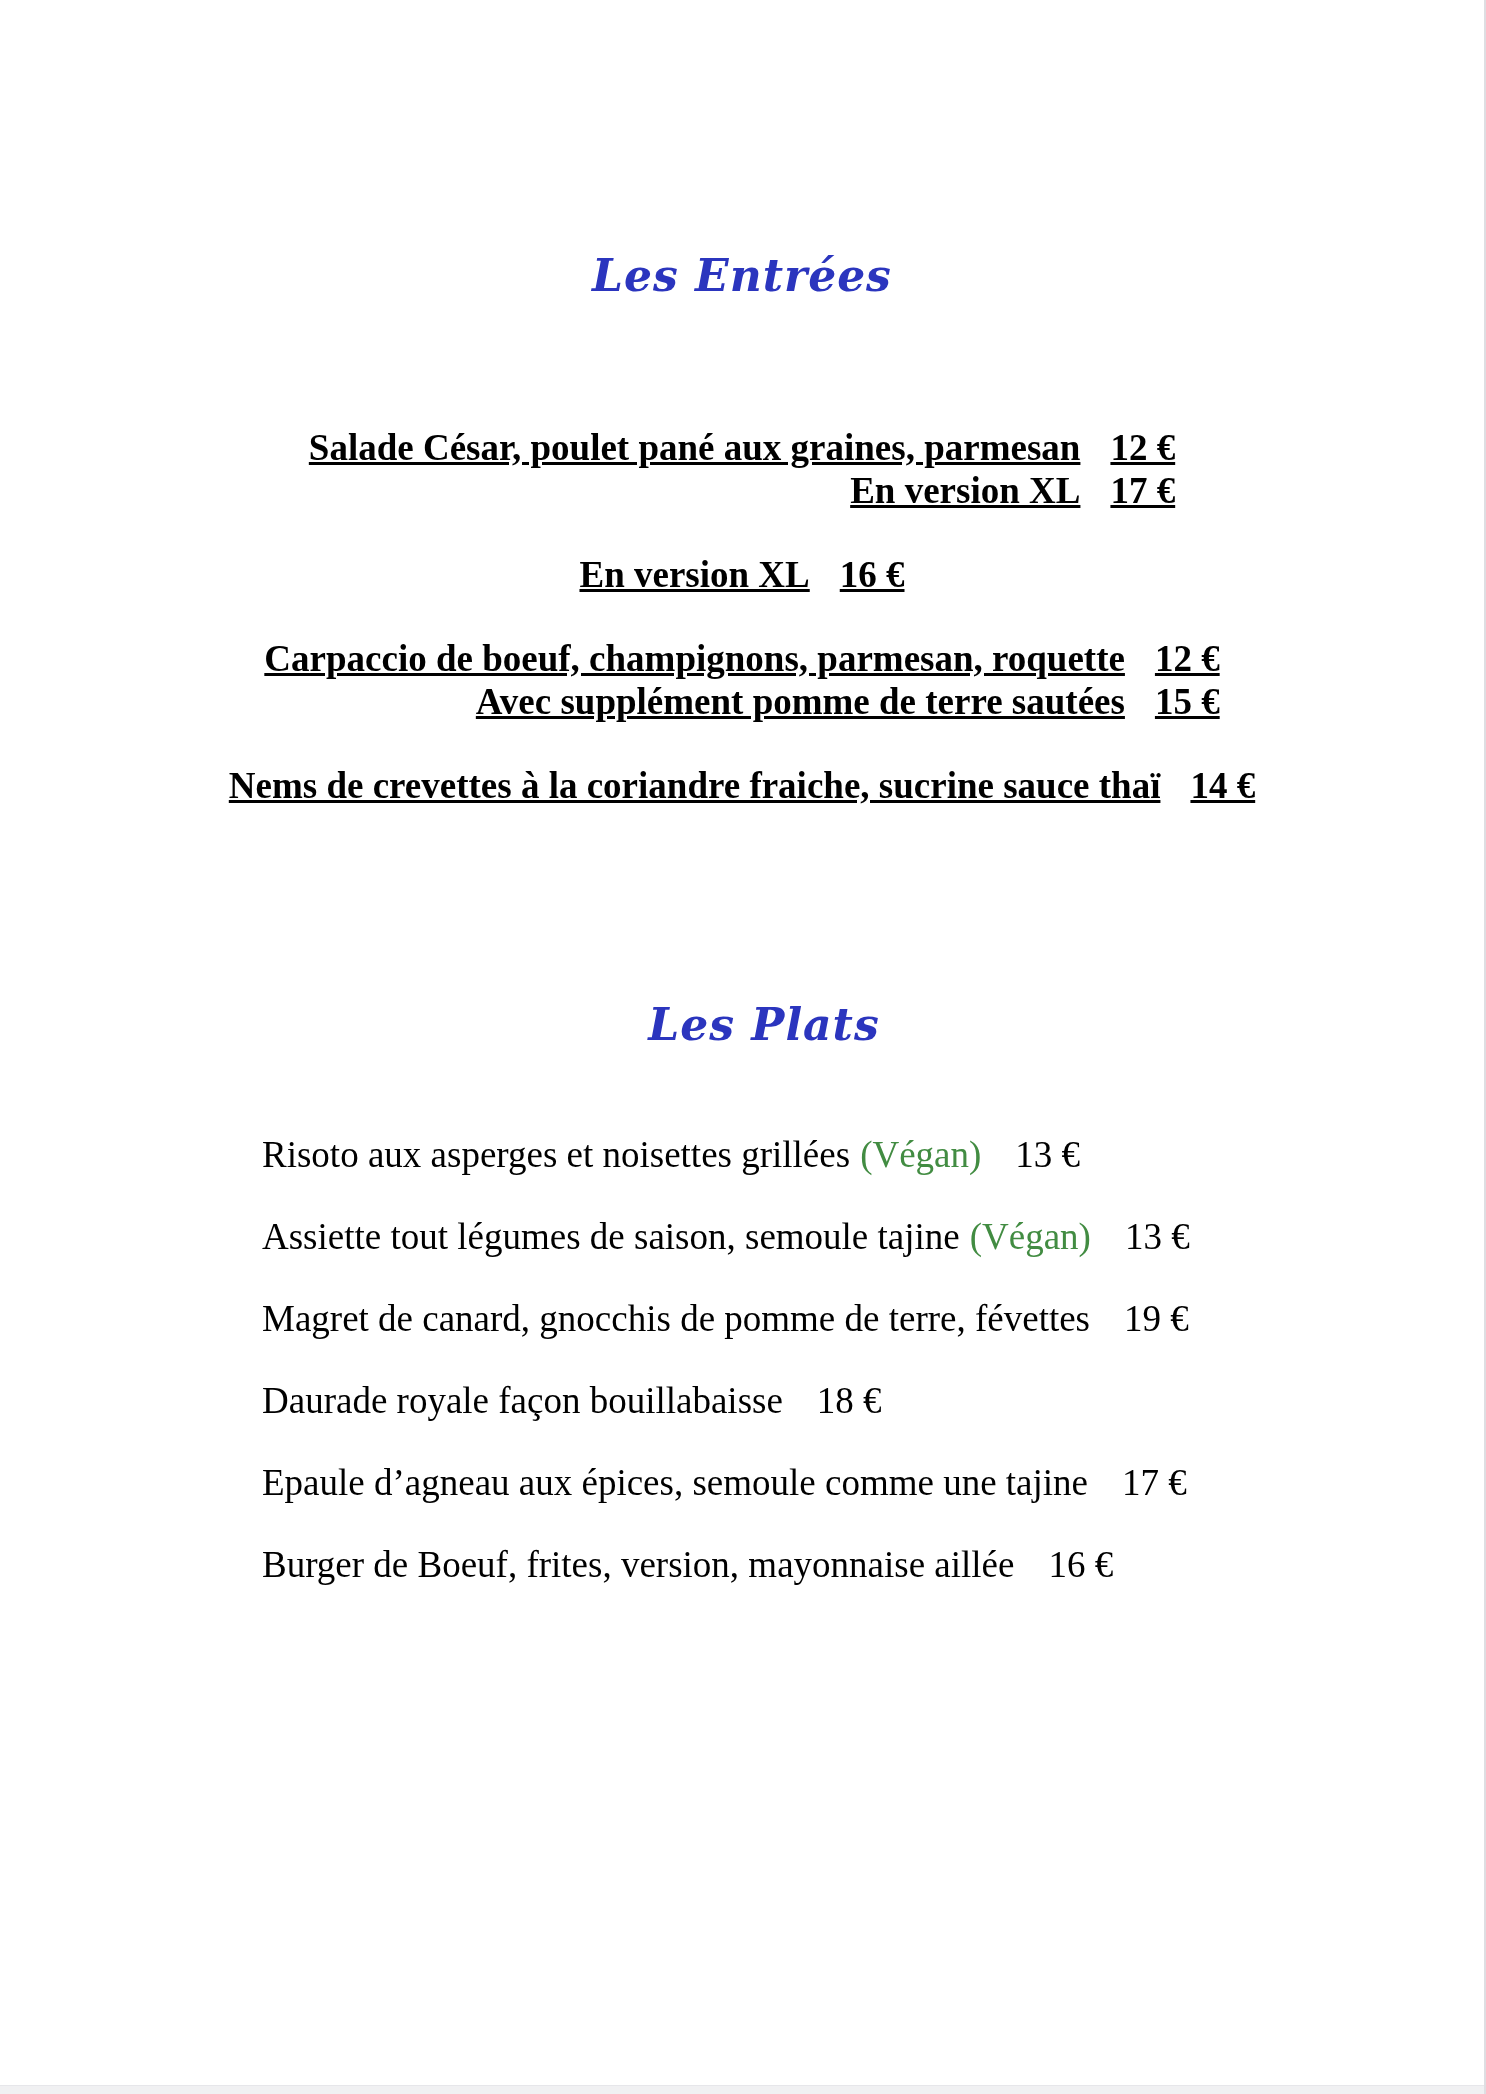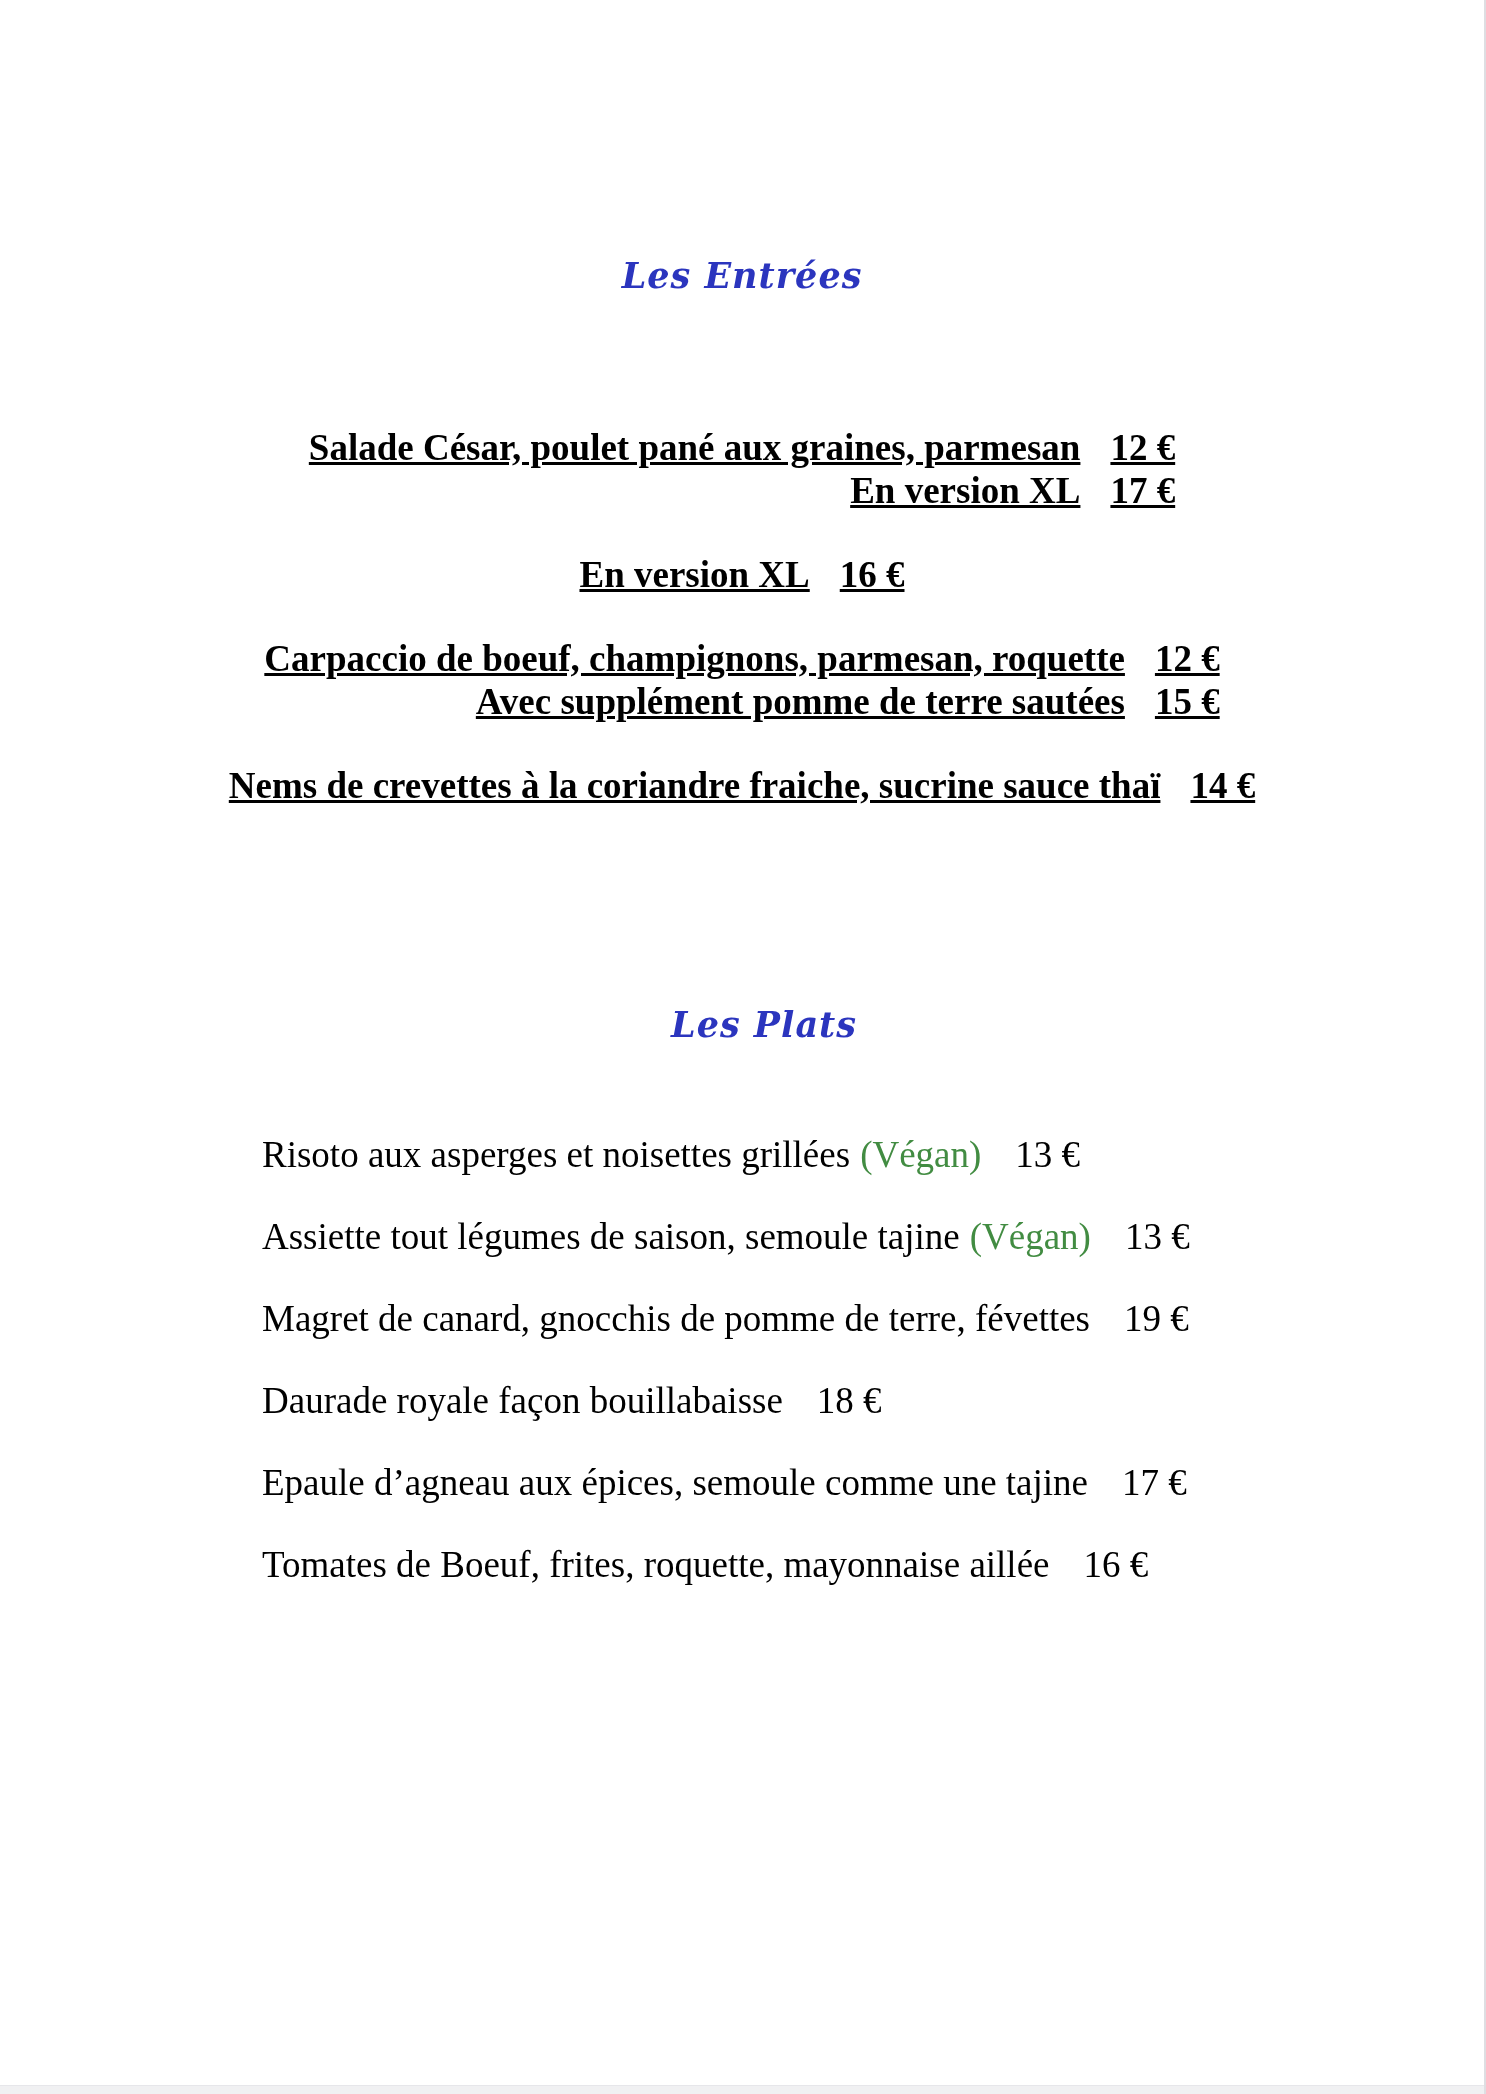--- a/index.html
+++ b/index.html
@@ -25,21 +25,21 @@
     width: 100%;
     height: 8px;
     background: #f0f0f2;
     border-top: 1px solid #e6e6ea;
   }
   .script-title {
     margin: 0;
     font-family: "DejaVu Serif", serif;
     font-style: italic;
     font-weight: bold;
-    font-size: 35px;
+    font-size: 44px;
     line-height: 64px;
     text-align: center;
     color: var(--accent-blue, #2b35be);
     letter-spacing: 1px;
   }
   .title-entrees { margin-top: 244px; }
   .title-plats   { margin-top: 186px; padding-left: 44px; }
 
   .entrees-list {
     margin-top: 118px;
@@ -106,18 +106,18 @@
   </section>
 
   <section>
     <h1 class="script-title title-plats">Les Plats</h1>
     <div class="plats-list">
         <div class="plat-item"><span>Risoto aux asperges et noisettes grillées</span><span class="vegan">(Végan)</span><span class="price">13 €</span></div>
         <div class="plat-item"><span>Assiette tout légumes de saison, semoule tajine</span><span class="vegan">(Végan)</span><span class="price">13 €</span></div>
         <div class="plat-item"><span>Magret de canard, gnocchis de pomme de terre, févettes</span><span class="price">19 €</span></div>
         <div class="plat-item"><span>Daurade royale façon bouillabaisse</span><span class="price">18 €</span></div>
         <div class="plat-item"><span>Epaule d’agneau aux épices, semoule comme une tajine</span><span class="price">17 €</span></div>
-        <div class="plat-item"><span>Tomates de Boeuf, frites, roquette, mayonnaise aillée</span><span class="price">16 €</span></div>
+        <div class="plat-item"><span>Burger de Boeuf, frites, version, mayonnaise aillée</span><span class="price">16 €</span></div>
       </div>
   </section>
 
   <div class="page-bottom-edge"></div>
 </div>
 
 </body></html>

